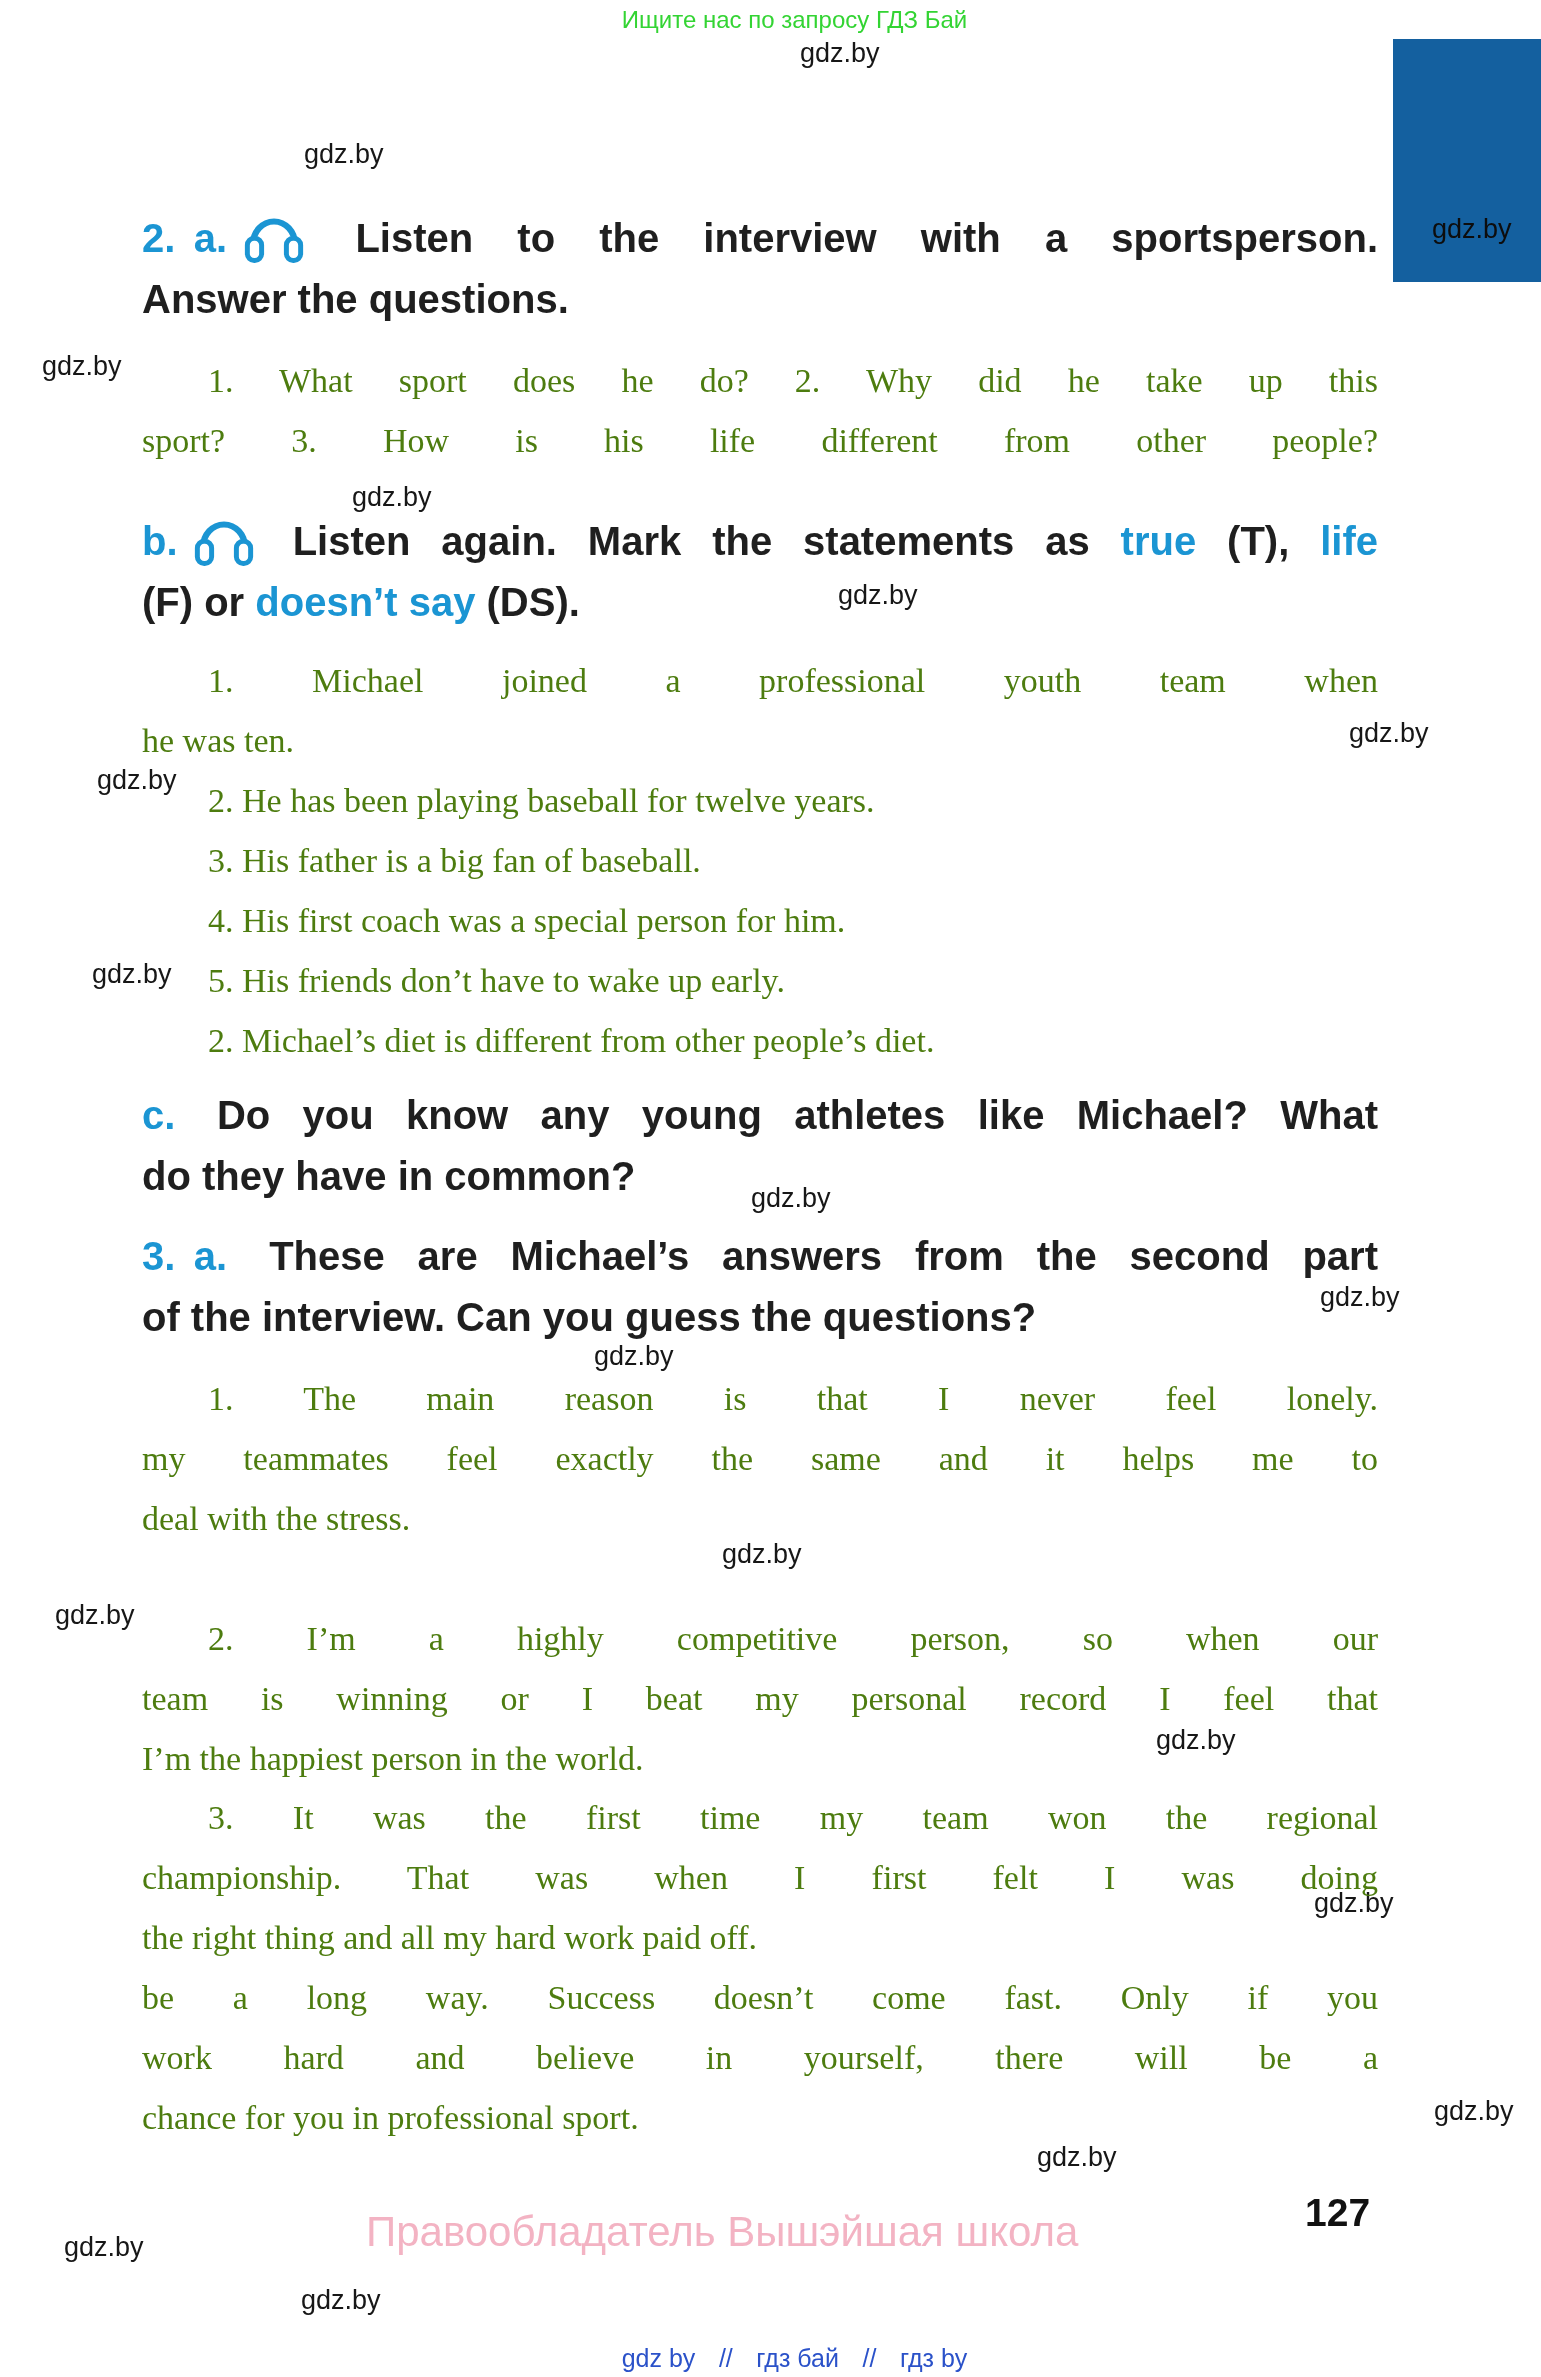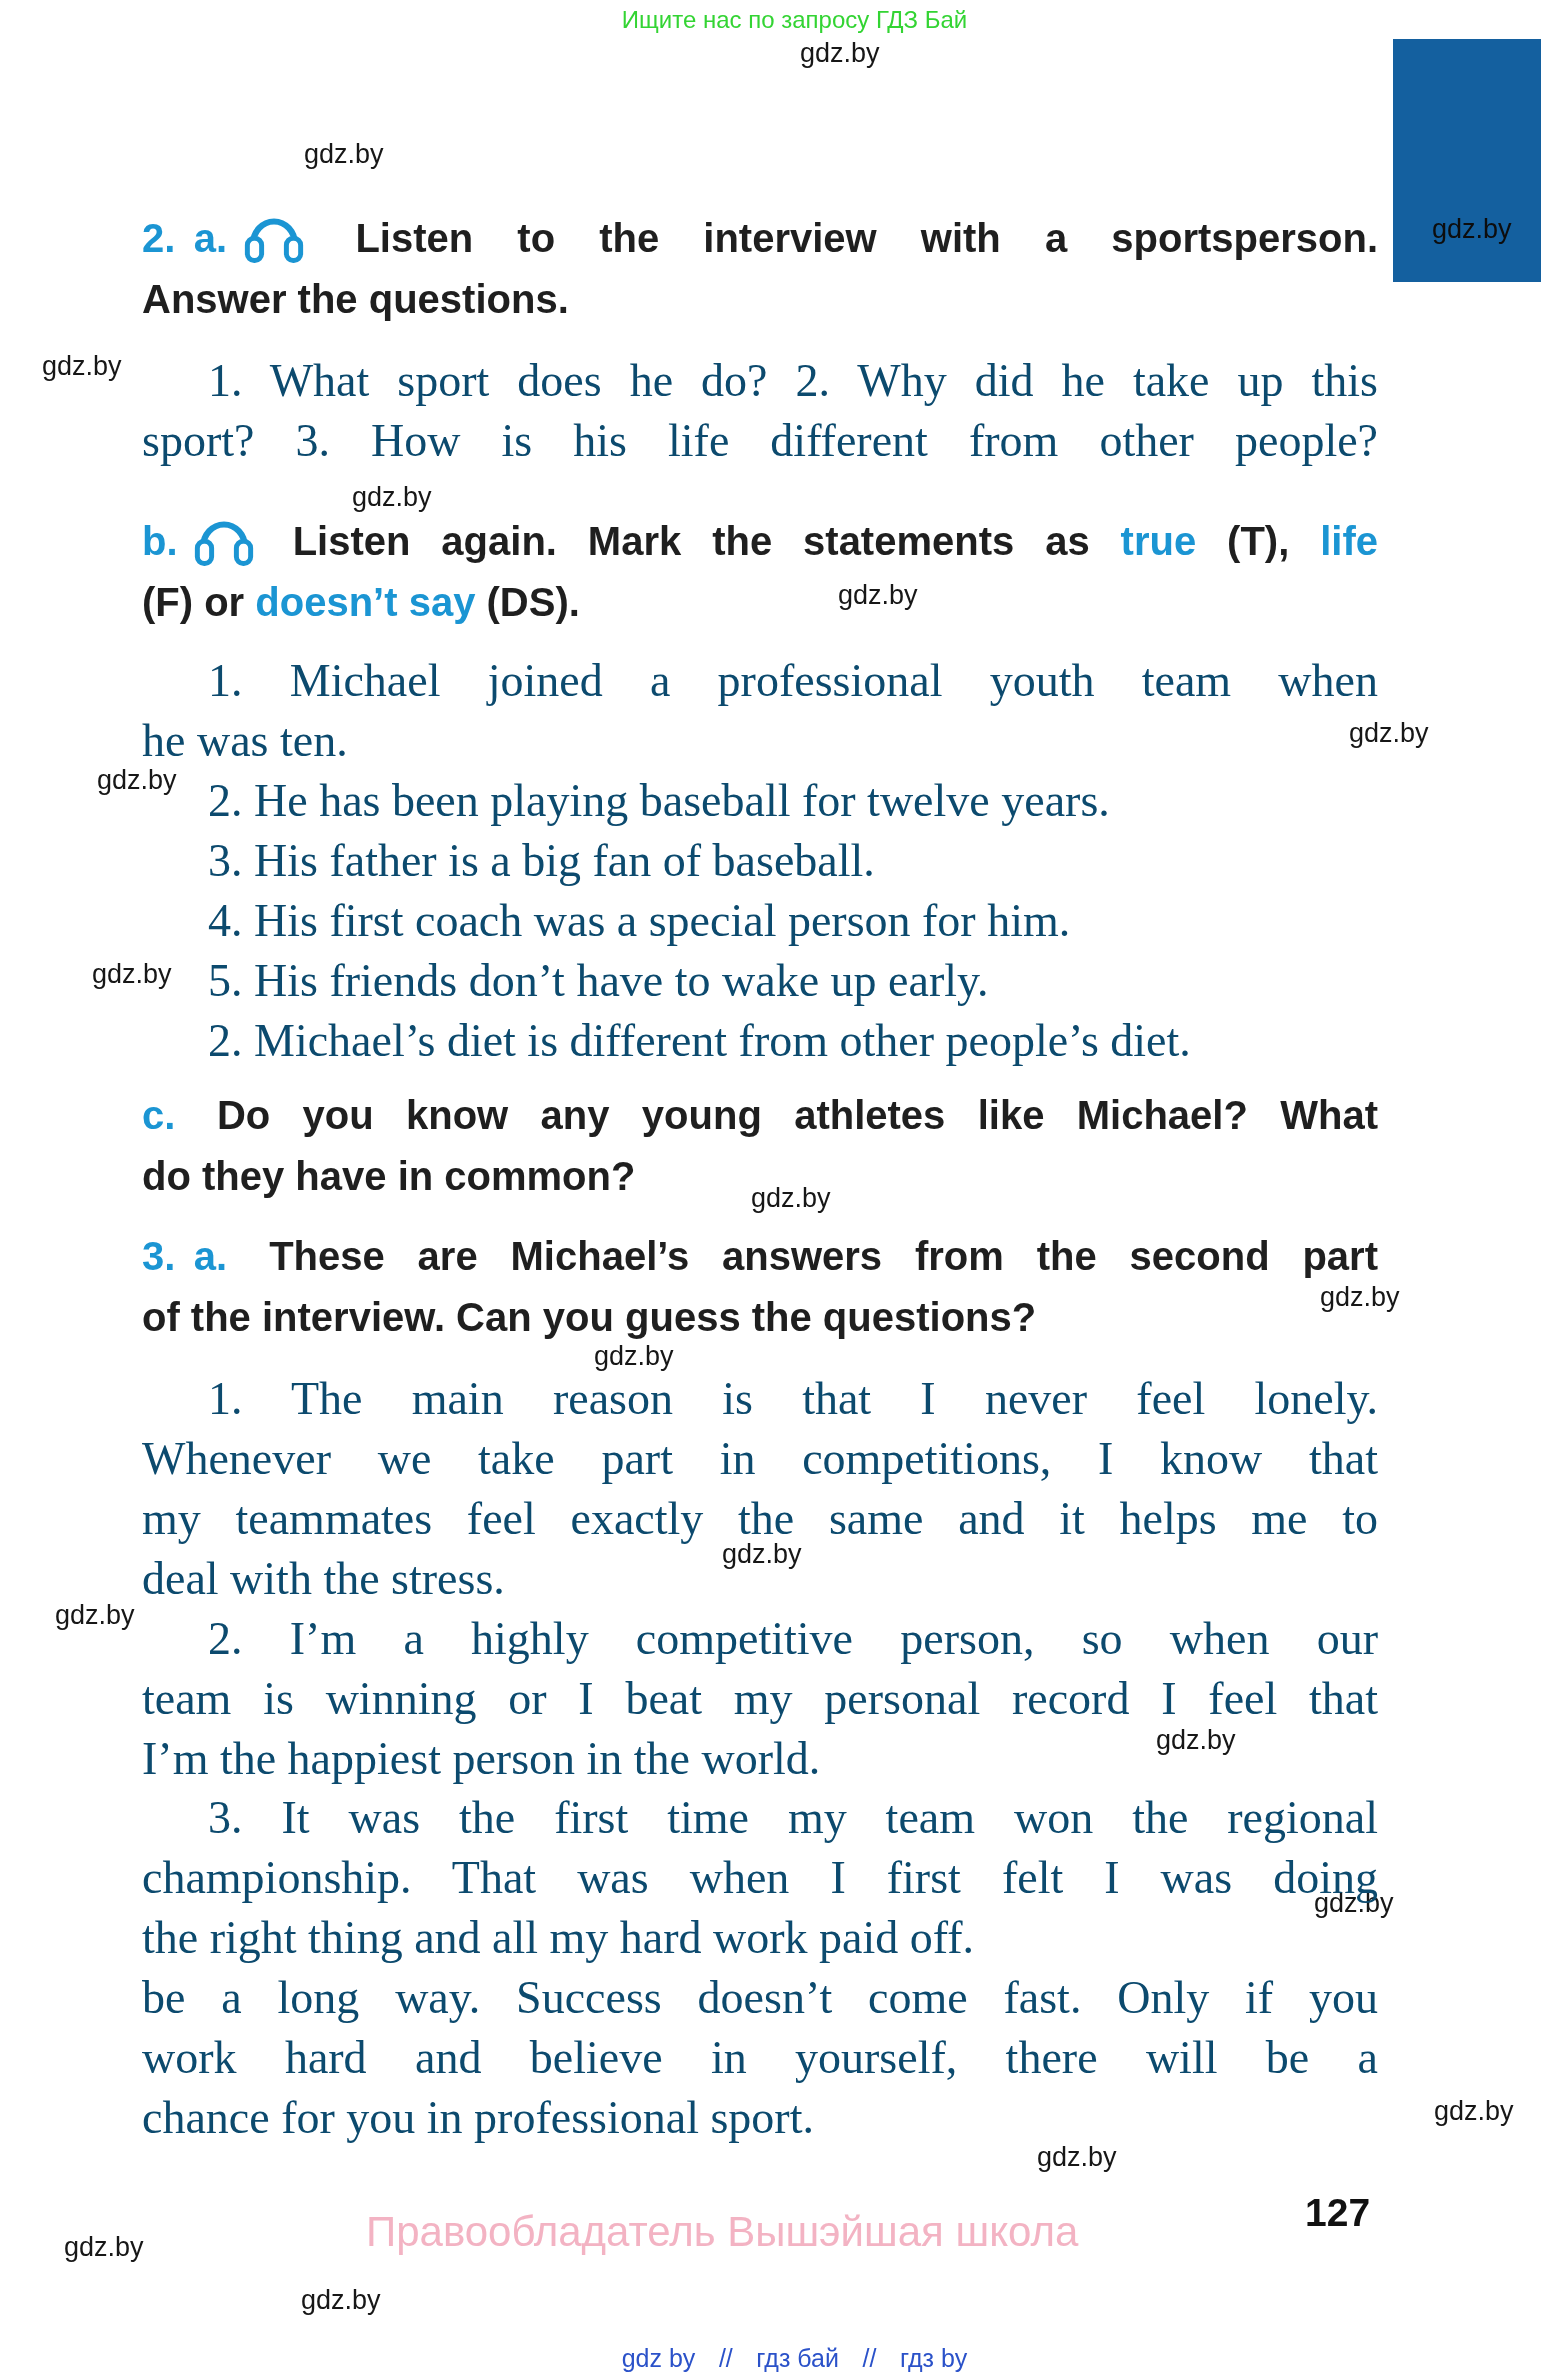--- a/index.html
+++ b/index.html
@@ -14,21 +14,21 @@
   .blue-box{position:absolute;left:1393px;top:39px;width:148px;height:243px;background:#14609f;}
   .blue-box .wm-in{position:absolute;left:39px;top:176px;font:27px/1.1 "Liberation Sans",sans-serif;color:#0d0d0d;}
   
   .h{position:absolute;left:142px;width:1236px;font-family:"Liberation Sans",sans-serif;
      font-weight:700;font-size:40px;line-height:61px;color:#1f1f1f;}
   .blue{color:#1b95d3;text-align:right;}
   .num{margin-right:18.4px;}
   .letter{margin-right:9.2px;}
   
   .body{position:absolute;left:142px;width:1236px;font-family:"Liberation Serif",serif;
-        font-size:46px;line-height:60px;color:#0c4a6e;}
+        font-size:34px;line-height:60px;color:#4d7c0f;}
   .line{white-space:normal;}
   .full{text-align:justify;text-align-last:justify;}
   .ind{padding-left:66px;}
   
   .hp{display:inline-block;width:64px;height:57px;vertical-align:-11px;margin:0 5.5px;}
   .hp svg{display:block;width:100%;height:100%;}
   
   .page-number{position:absolute;left:1305px;top:2193px;font:700 39px/1 "Liberation Sans",sans-serif;color:#111;}
   .copyright{position:absolute;left:366px;top:2209px;font:42px/1.1 "Liberation Sans",sans-serif;color:#f3b3c3;white-space:nowrap;}
   .links{position:absolute;left:0;top:2343px;width:100%;text-align:center;
@@ -123,21 +123,20 @@
   <div class="h" style="top:1226px;">
     <div class="line full">
       <span class="blue num">3.</span><span class="blue letter">a.</span>
       <span>These are Michael’s answers from the second part</span>
     </div>
     <div class="line">of the interview. Can you guess the questions?</div>
   </div>
 
   <div class="body" style="top:1369px;">
     <div class="line full ind">1. The main reason is that I never feel lonely.</div>
-    <div class="line full">Whenever we take part in competitions, I know that</div>
     <div class="line full">my teammates feel exactly the same and it helps me to</div>
     <div class="line">deal with the stress.</div>
   </div>
 
   <div class="body" style="top:1609px;">
     <div class="line full ind">2. I’m a highly competitive person, so when our</div>
     <div class="line full">team is winning or I beat my personal record I feel that</div>
     <div class="line">I’m the happiest person in the world.</div>
   </div>
 

